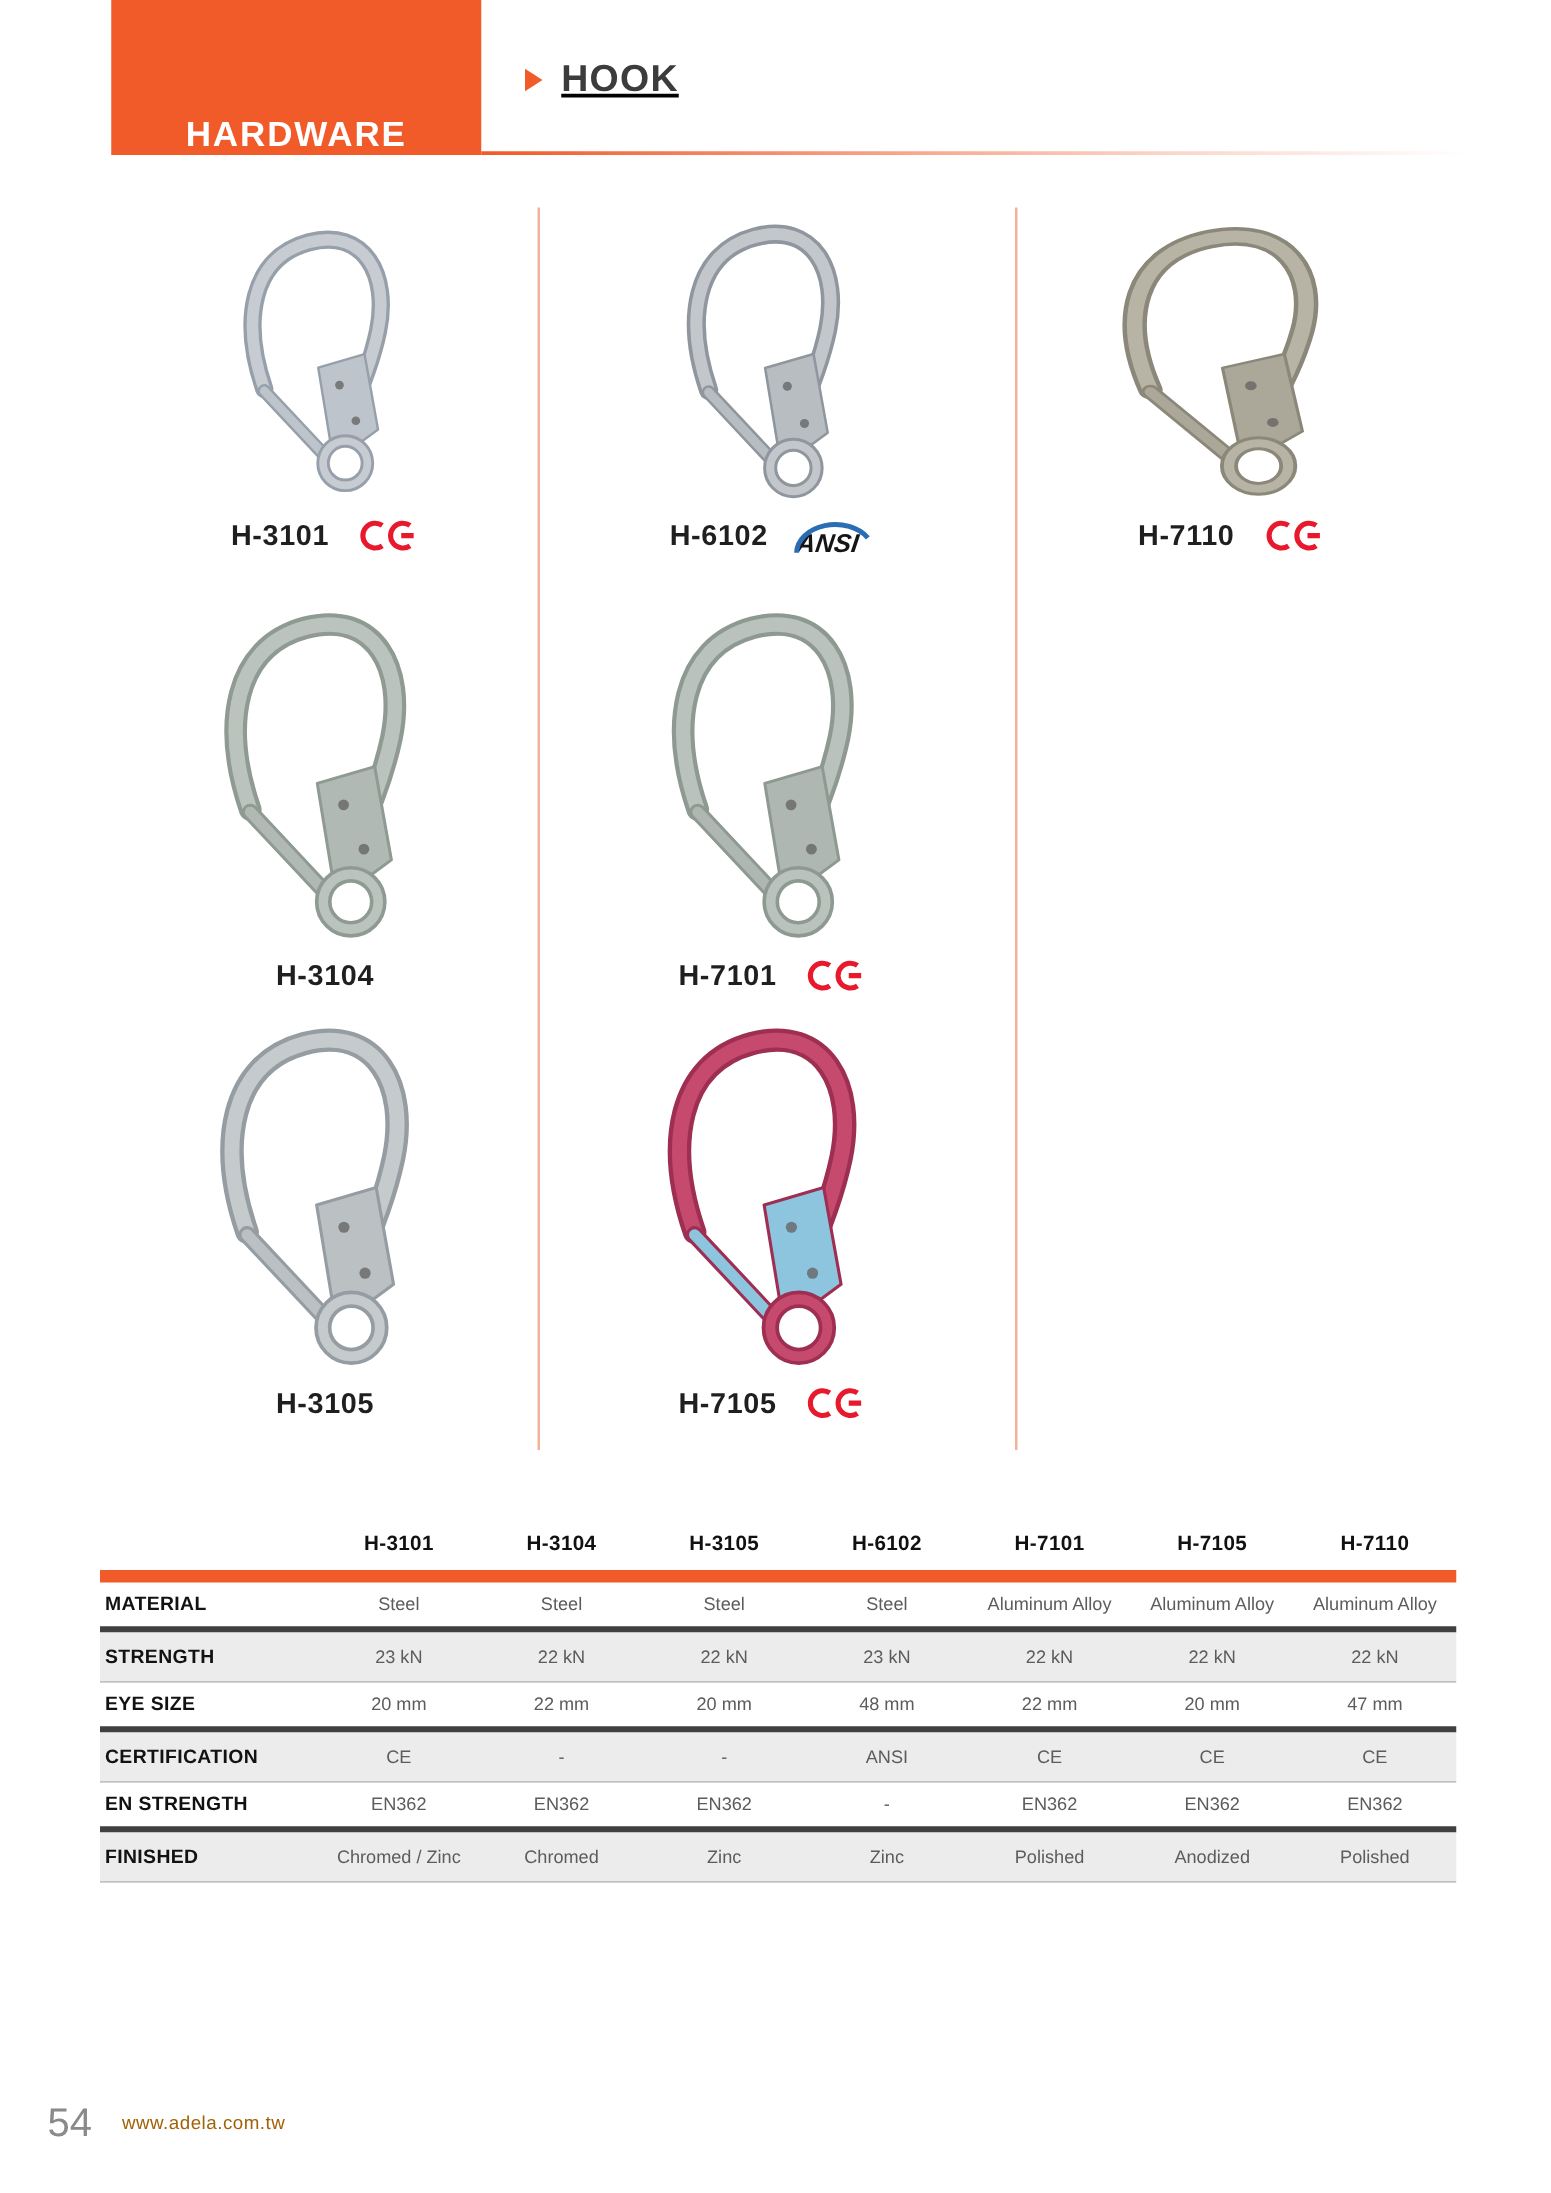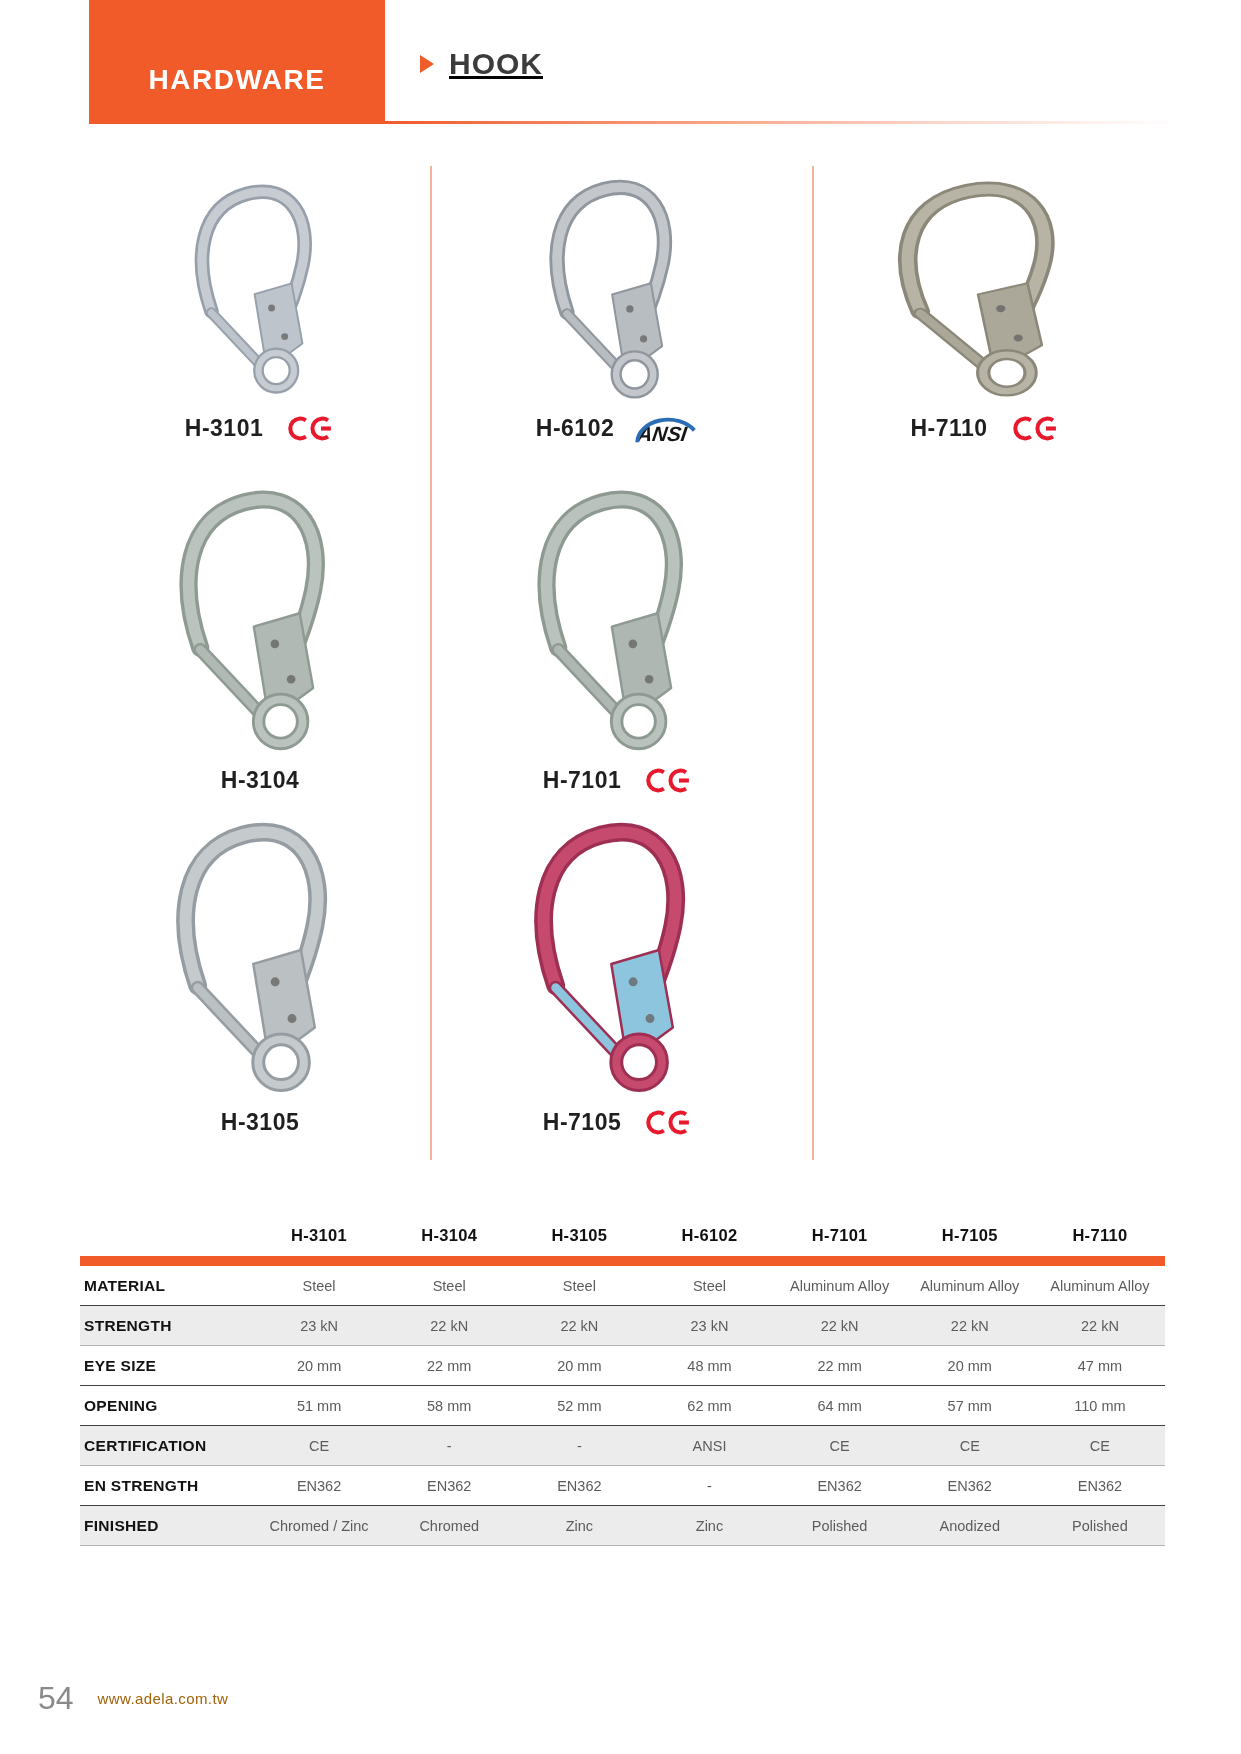--- a/index.html
+++ b/index.html
@@ -12,21 +12,20 @@
   html,body{background:#ffffff}
   body{
     width:1241px;height:1754px;position:relative;overflow:hidden;
     font-family:"Liberation Sans","DejaVu Sans",sans-serif;
   }
 
   
   .hw-tab{
     position:absolute;left:89px;top:0;width:296px;height:124px;
     background:var(--accent);display:flex;align-items:flex-end;justify-content:center;
-    padding-bottom:28px;
   }
   .hw-tab span{color:#fff;font-weight:bold;font-size:28px;letter-spacing:1.5px}
   .cat-title{
     position:absolute;left:420px;top:46px;height:36px;
     display:flex;align-items:center;gap:15px;text-decoration:underline;
   }
   .tri{
     width:0;height:0;border-left:14px solid var(--accent);
     border-top:9px solid transparent;border-bottom:9px solid transparent;
   }
@@ -76,21 +75,21 @@
   
   .spec-table{position:absolute;left:80px;top:1212px;width:1085px}
   .thead{
     display:grid;grid-template-columns:174px repeat(7,1fr);
     height:38px;align-items:end;padding-bottom:5px;
   }
   .th{text-align:center;font-weight:bold;font-size:16.5px;color:#111;letter-spacing:.3px}
   .accent-bar{height:10px;margin-top:6px;background:var(--accent)}
   .trow{
     display:grid;grid-template-columns:174px repeat(7,1fr);
-    height:40px;align-items:center;border-bottom:1px solid #404040;
+    height:40px;align-items:center;border-bottom:5px solid #404040;
   }
   .trow.shaded{background:#ececec;border-bottom:1px solid #b3b3b3}
   .tlabel{font-weight:bold;font-size:15.5px;color:#121212;padding-left:4px;letter-spacing:.3px}
   .tcell{text-align:center;font-size:14.5px;color:#5c5c5c}
 
   
   .footer{position:absolute;left:38px;top:1682px;display:flex;align-items:center;gap:24px}
   .page-num{font-size:32px;color:#8a8a8a;line-height:1}
   .site{font-size:15px;color:#a16207;letter-spacing:.4px}
 </style>
@@ -306,30 +305,20 @@
       <div class="trow">
         <div class="tlabel">EYE SIZE</div>
         <div class="tcell">20 mm</div>
         <div class="tcell">22 mm</div>
         <div class="tcell">20 mm</div>
         <div class="tcell">48 mm</div>
         <div class="tcell">22 mm</div>
         <div class="tcell">20 mm</div>
         <div class="tcell">47 mm</div>
       </div>
-      <div class="trow">
-        <div class="tlabel">OPENING</div>
-        <div class="tcell">51 mm</div>
-        <div class="tcell">58 mm</div>
-        <div class="tcell">52 mm</div>
-        <div class="tcell">62 mm</div>
-        <div class="tcell">64 mm</div>
-        <div class="tcell">57 mm</div>
-        <div class="tcell">110 mm</div>
-      </div>
       <div class="trow shaded">
         <div class="tlabel">CERTIFICATION</div>
         <div class="tcell">CE</div>
         <div class="tcell">-</div>
         <div class="tcell">-</div>
         <div class="tcell">ANSI</div>
         <div class="tcell">CE</div>
         <div class="tcell">CE</div>
         <div class="tcell">CE</div>
       </div>

